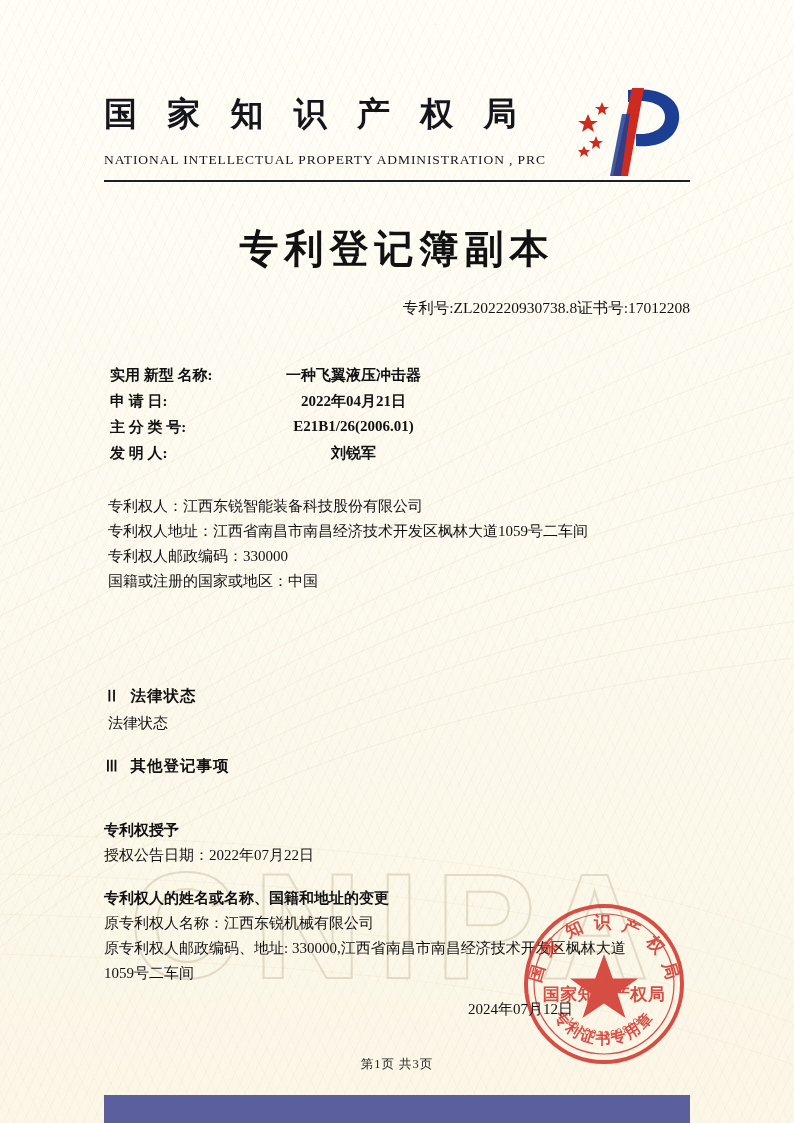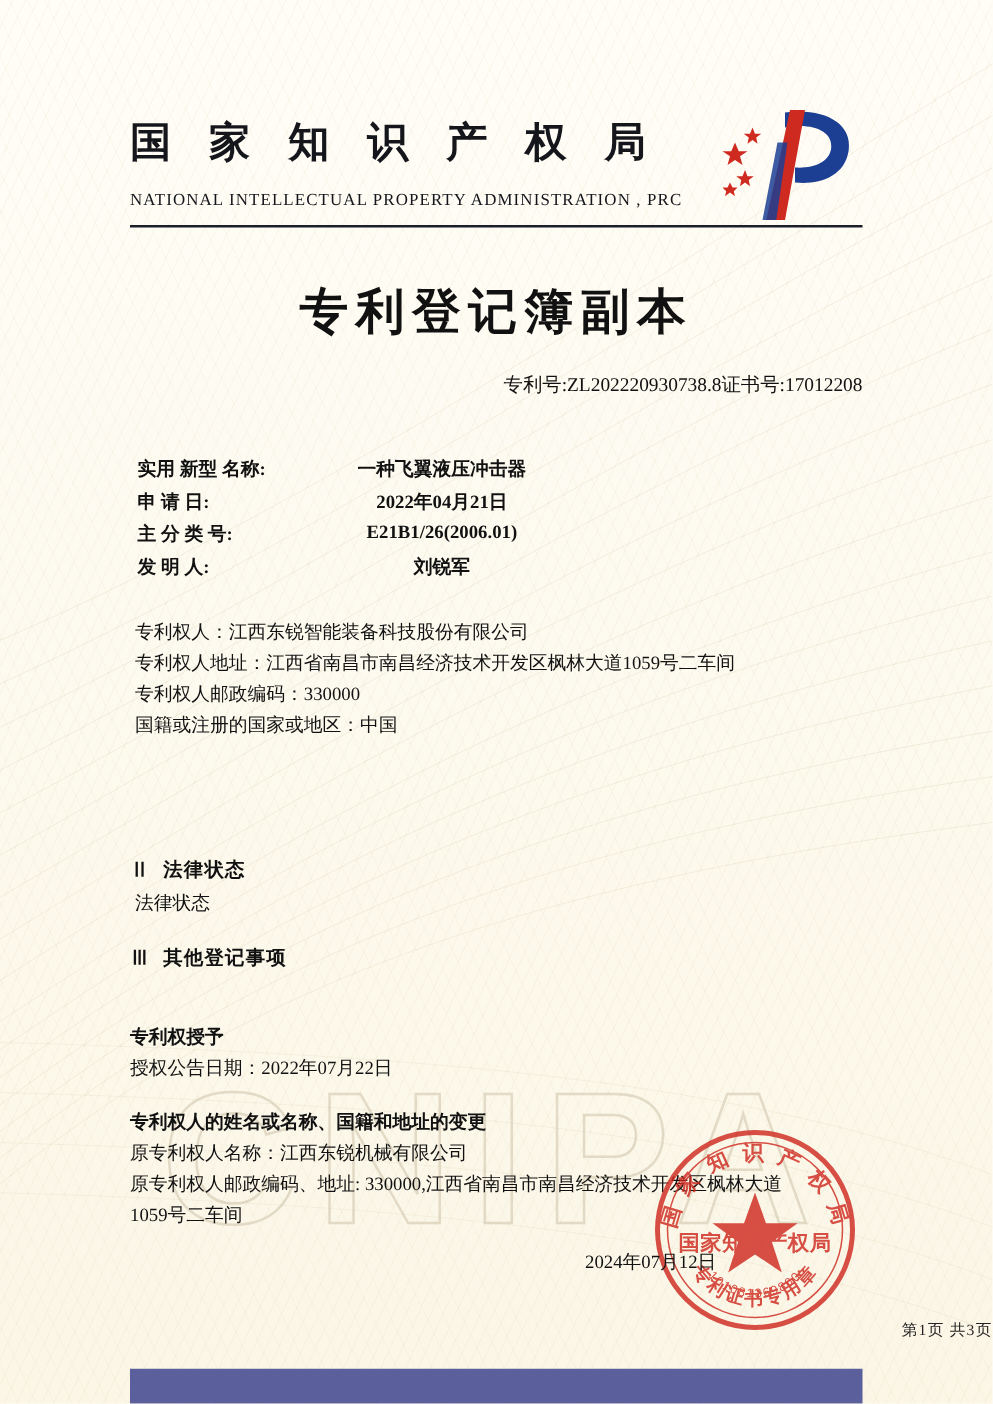--- a/index.html
+++ b/index.html
@@ -108,21 +108,21 @@
   td.label{width:176px;}
   td.value{padding-left:4px;text-align:center;}
   .cls-code{display:inline-block;}
 
   .block-line{
     font-size:15px;color:#111;line-height:25px;white-space:nowrap;
   }
 
   .footer-page{
     position:absolute;left:0;right:0;top:1056px;
-    text-align:right;font-size:12.5px;color:#222;letter-spacing:1px;
+    text-align:center;font-size:12.5px;color:#222;letter-spacing:1px;
   }
   .bottom-bar{
     position:absolute;left:104px;right:104px;bottom:0;height:28px;
     background:#5b5f9c;
   }
 
   
   .seal{
     position:absolute;left:520px;top:900px;width:168px;height:168px;
     pointer-events:none;

